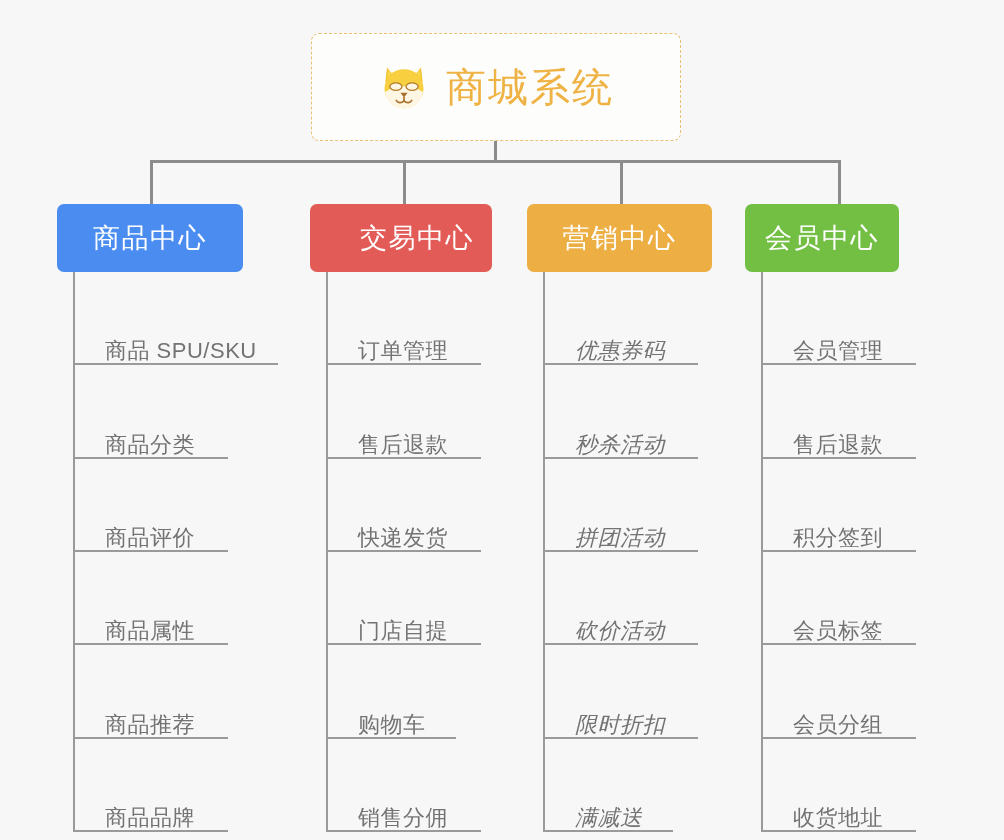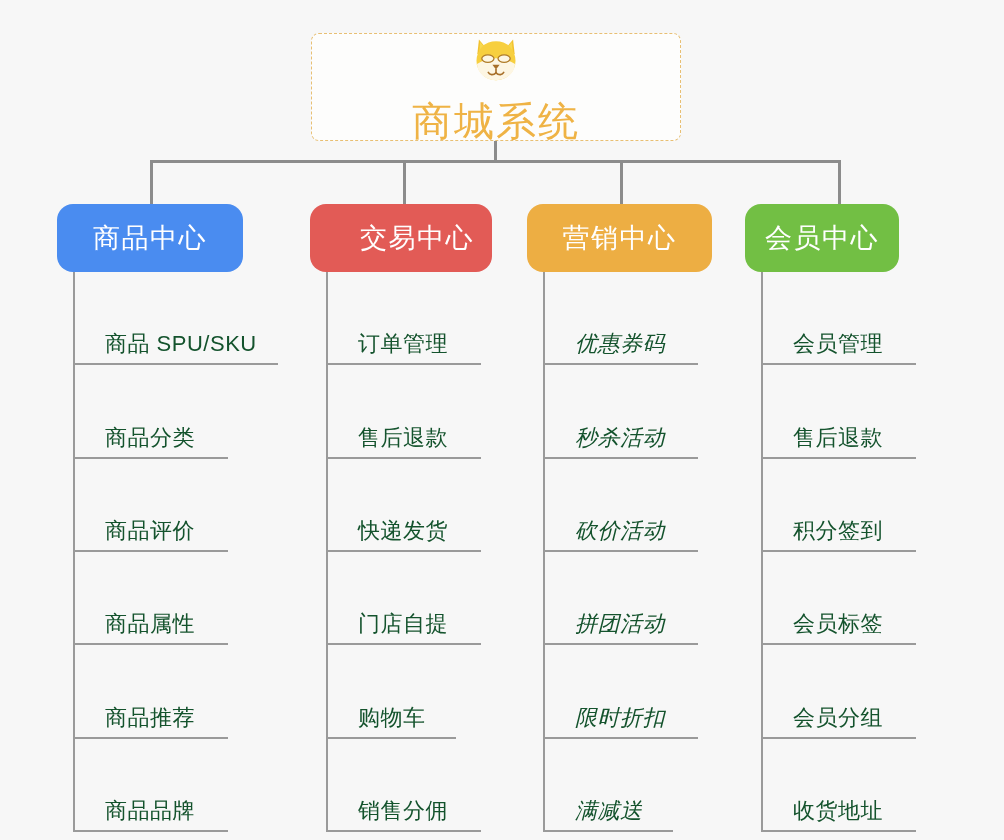--- a/index.html
+++ b/index.html
@@ -27,21 +27,20 @@
     width: 370px;
     height: 108px;
     box-sizing: border-box;
     background: #fdfdfc;
     border: 1px dashed #e8bf73;
     border-radius: 8px;
     display: flex;
     align-items: center;
     justify-content: center;
     gap: 16px;
-    flex-direction: column;
   }
   .root-emoji {
     width: 52px;
     height: 52px;
     flex: 0 0 52px;
     display: block;
   }
   .root-title {
     font-size: 40px;
     color: #efb345;
@@ -57,21 +56,21 @@
   }
   .v-line { width: 3px; }
   .h-line { height: 3px; }
 
   
   .cat-node {
     position: absolute;
     top: 204px;
     height: 68px;
     box-sizing: border-box;
-    border-radius: 16px;
+    border-radius: 7px;
     display: flex;
     align-items: center;
     justify-content: center;
   }
   .cat-label {
     color: #ffffff;
     font-size: 27px;
     letter-spacing: 1.5px;
     white-space: nowrap;
     line-height: 1;
@@ -103,23 +102,23 @@
   .leaf-item {
     flex: 1 1 0;
     position: relative;
     display: flex;
     align-items: flex-end;
     padding-left: 32px;
     box-sizing: border-box;
   }
   .leaf-text {
     font-size: 22px;
-    color: #14532d;
+    color: #737373;
     line-height: 1;
-    padding-bottom: 10px;
+    padding-bottom: 3px;
     white-space: nowrap;
     letter-spacing: 0.5px;
   }
   .leaf-underline {
     position: absolute;
     left: 0;
     bottom: 0;
     height: 2px;
     background: #9a9a9a;
   }
@@ -230,25 +229,25 @@
     <div class="leaf-list">
       <div class="leaf-item">
         <span class="leaf-text">优惠券码</span>
         <span class="leaf-underline" style="width:155px;"></span>
       </div>
       <div class="leaf-item">
         <span class="leaf-text">秒杀活动</span>
         <span class="leaf-underline" style="width:155px;"></span>
       </div>
       <div class="leaf-item">
+        <span class="leaf-text">拼团活动</span>
+        <span class="leaf-underline" style="width:155px;"></span>
+      </div>
+      <div class="leaf-item">
         <span class="leaf-text">砍价活动</span>
-        <span class="leaf-underline" style="width:155px;"></span>
-      </div>
-      <div class="leaf-item">
-        <span class="leaf-text">拼团活动</span>
         <span class="leaf-underline" style="width:155px;"></span>
       </div>
       <div class="leaf-item">
         <span class="leaf-text">限时折扣</span>
         <span class="leaf-underline" style="width:155px;"></span>
       </div>
       <div class="leaf-item">
         <span class="leaf-text">满减送</span>
         <span class="leaf-underline" style="width:130px;"></span>
       </div>

